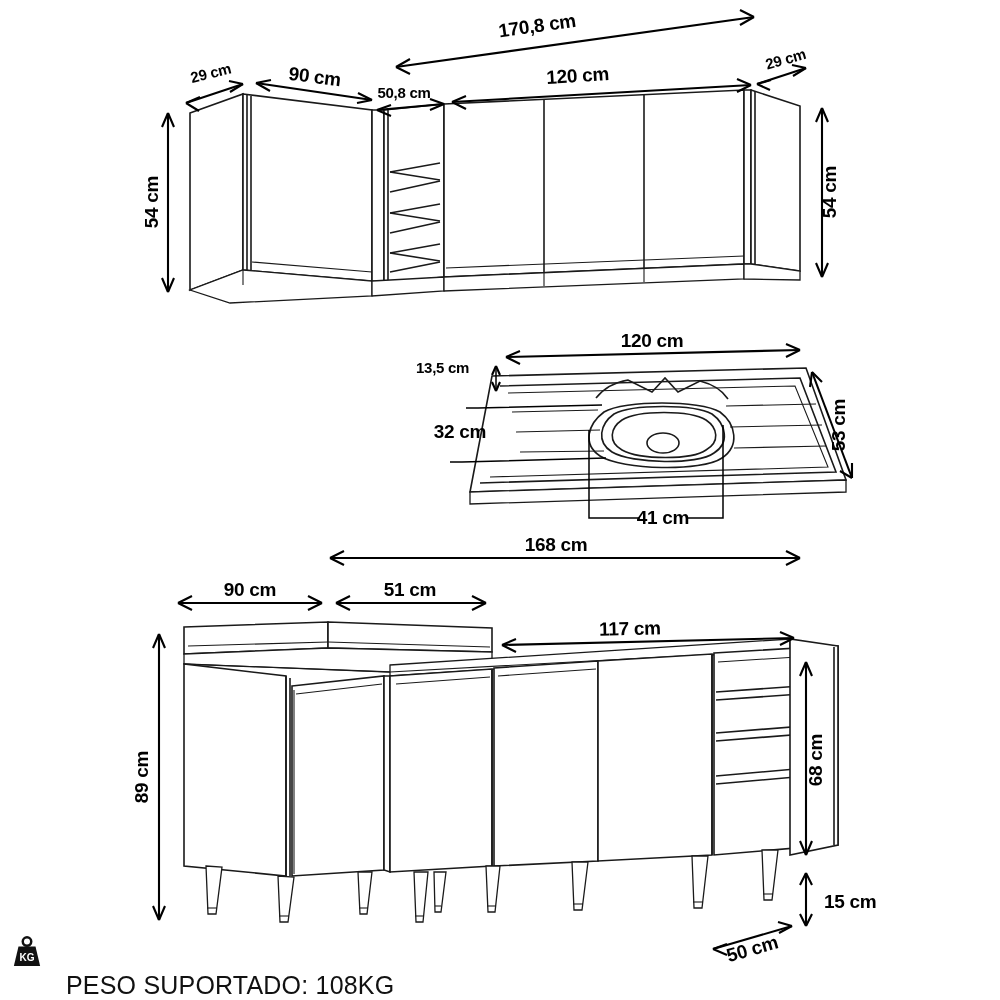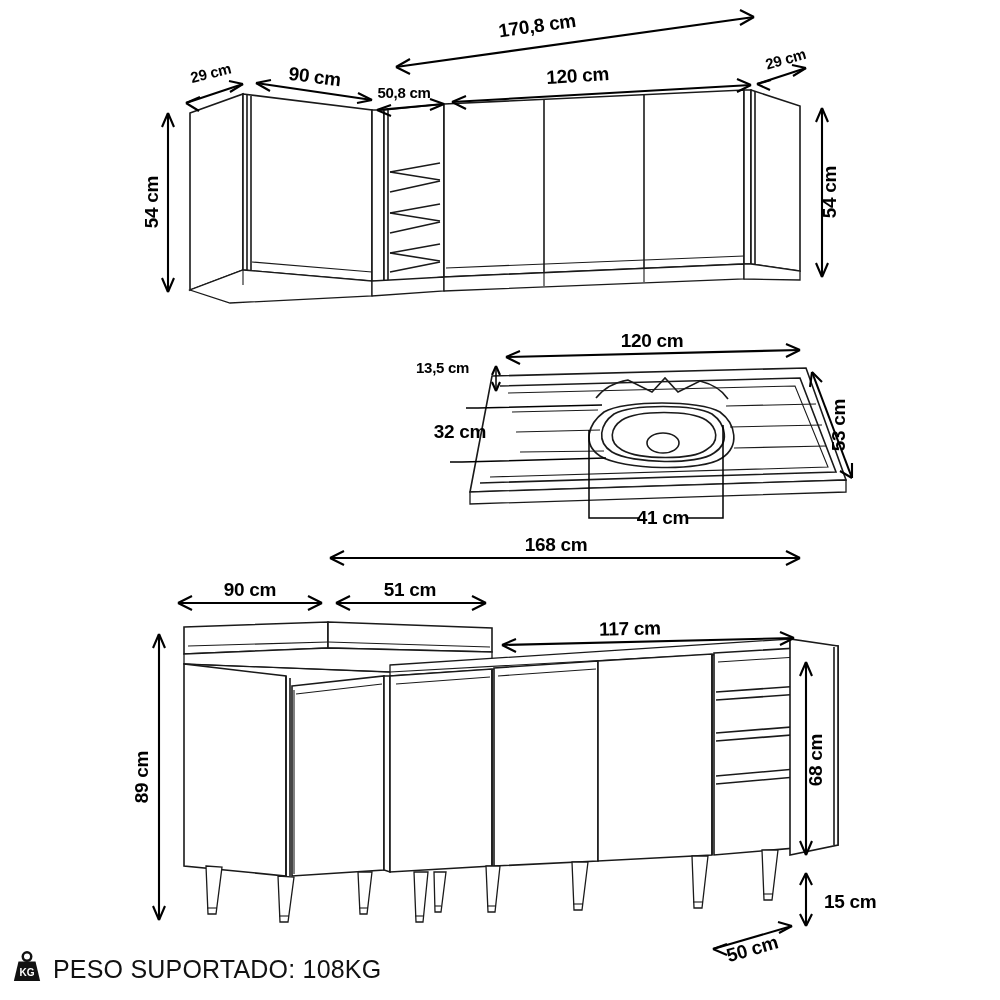--- a/index.html
+++ b/index.html
@@ -32,24 +32,24 @@
     font-family: "Liberation Sans", sans-serif;
     font-weight: 700;
     fill: #000000;
     font-size: 19px;
     letter-spacing: -0.3px;
   }
   .lbl-sm { font-size: 15px; }
   #footer {
     position: absolute;
     left: 10px;
-    bottom: 16px;
+    bottom: 0;
     display: flex;
-    align-items: flex-end;
-    gap: 9px;
+    align-items: flex-start;
+    gap: 22px;
   }
   #footer .wicon { width: 34px; height: 34px; display:block; }
   #footer .wtext {
     font-family: "Liberation Sans", sans-serif;
     font-weight: 400;
     font-size: 25px;
     color: #111111;
     letter-spacing: 0.2px;
     white-space: nowrap;
     margin-top: 36px;

